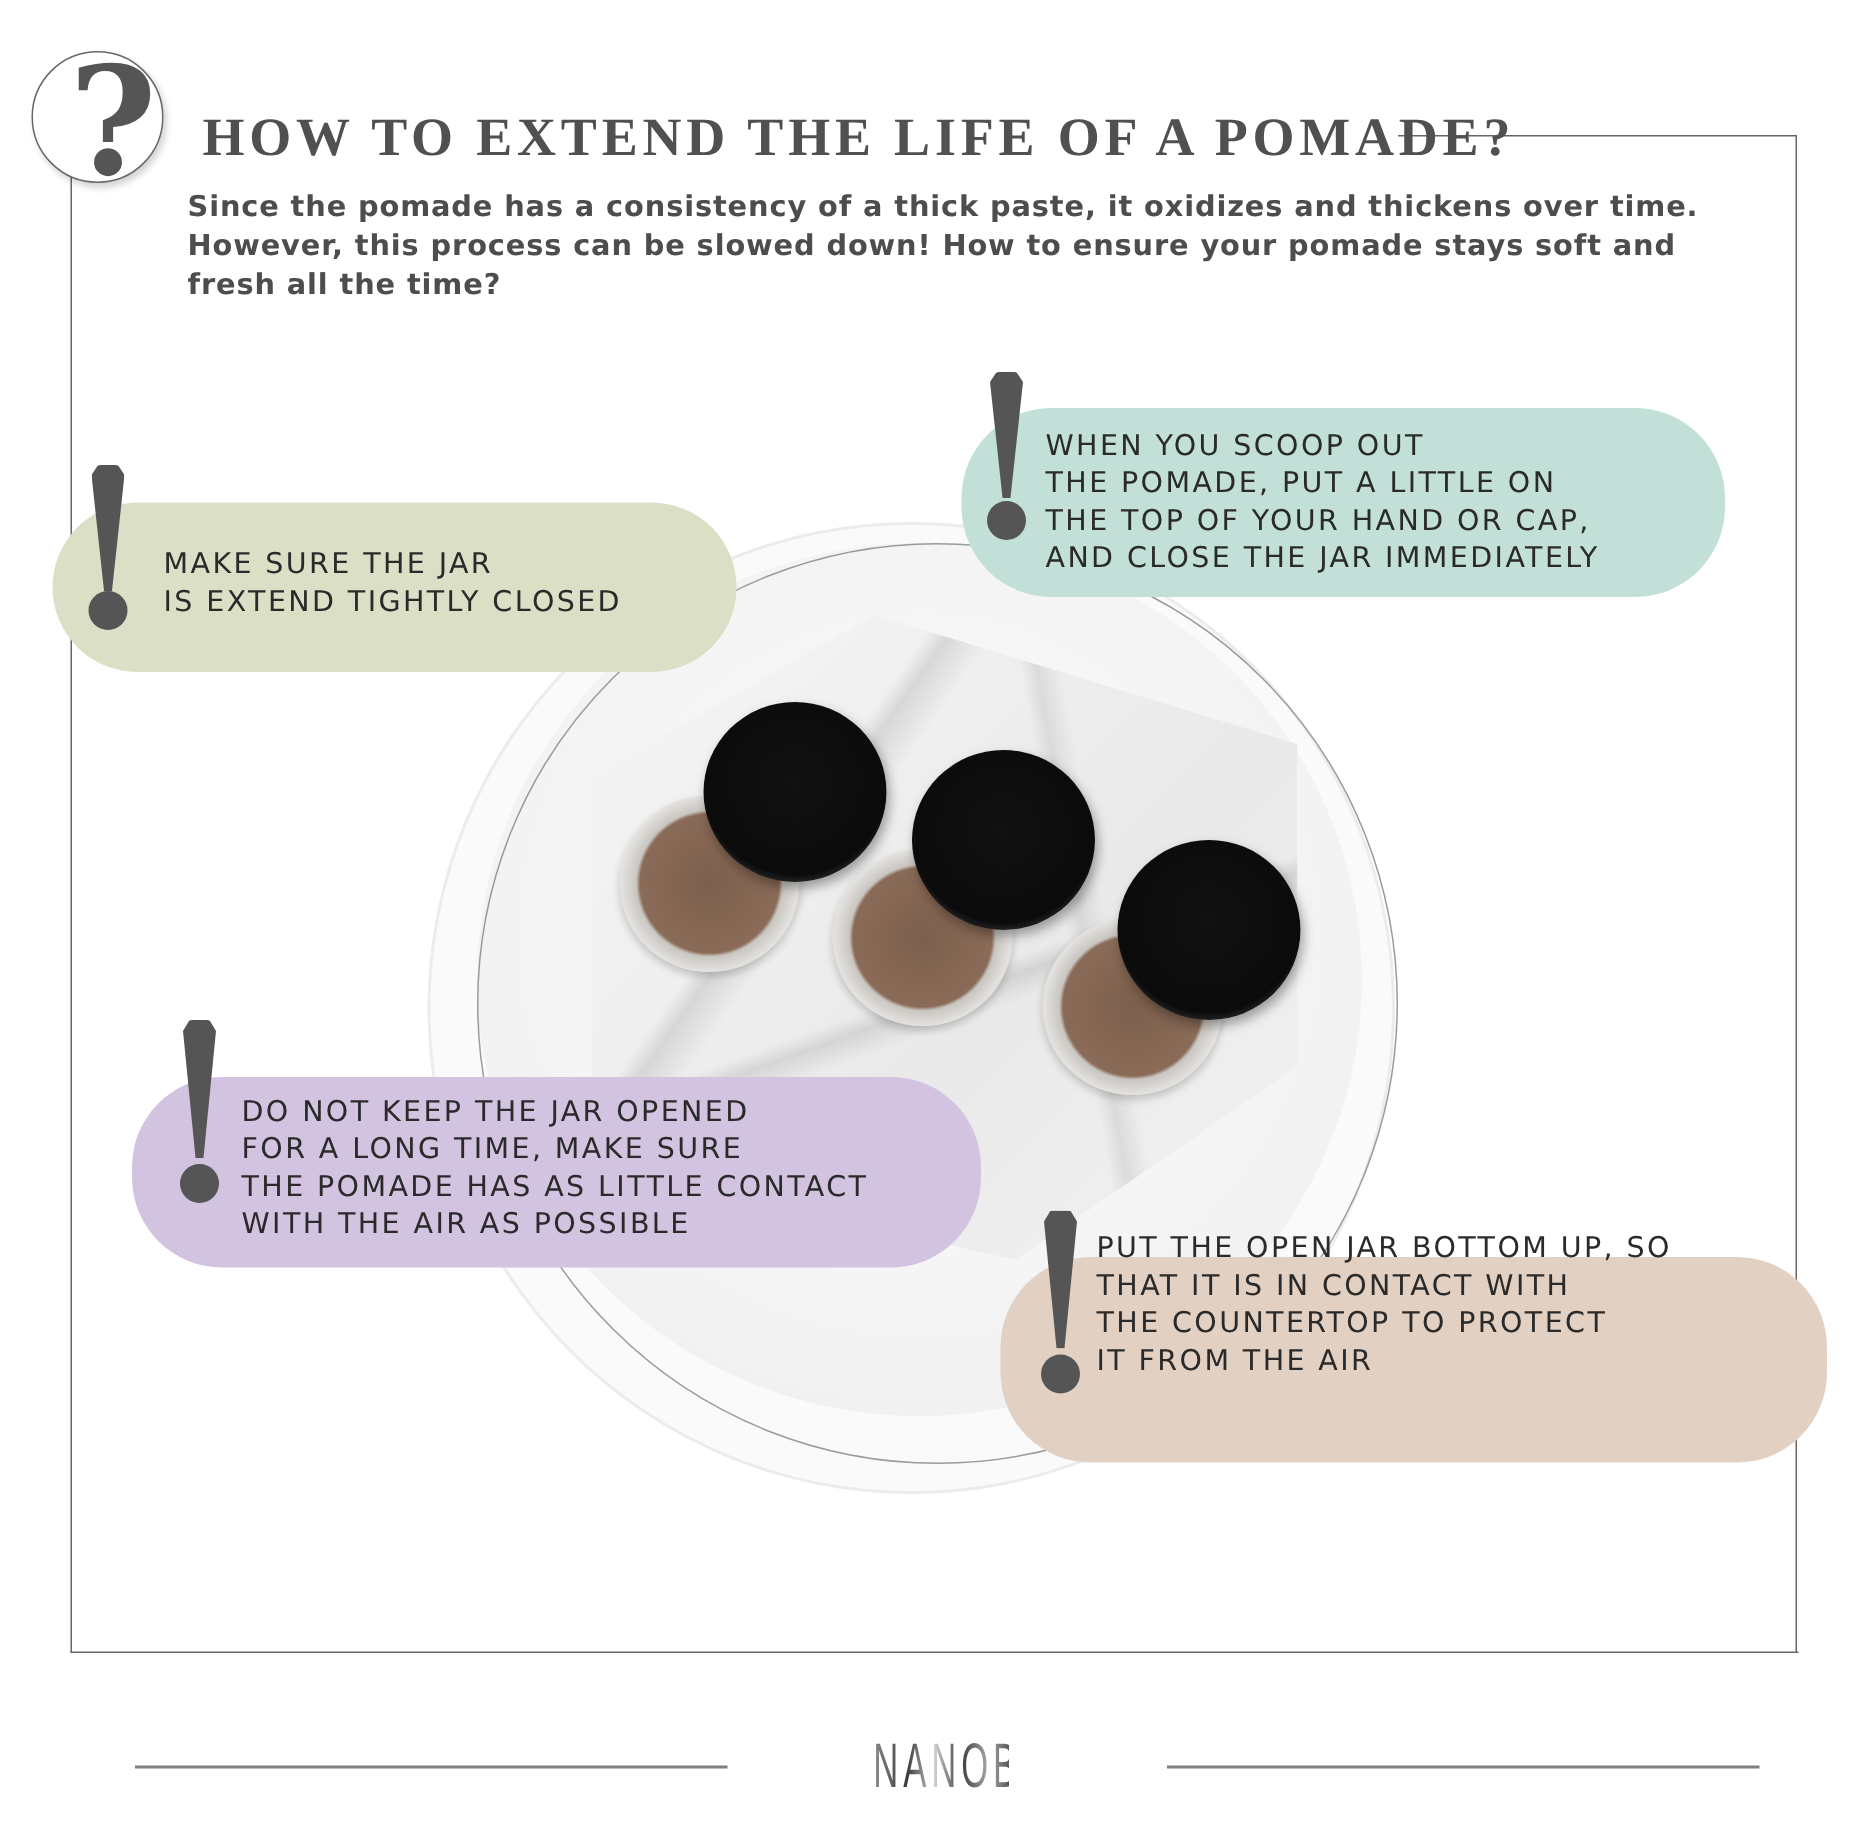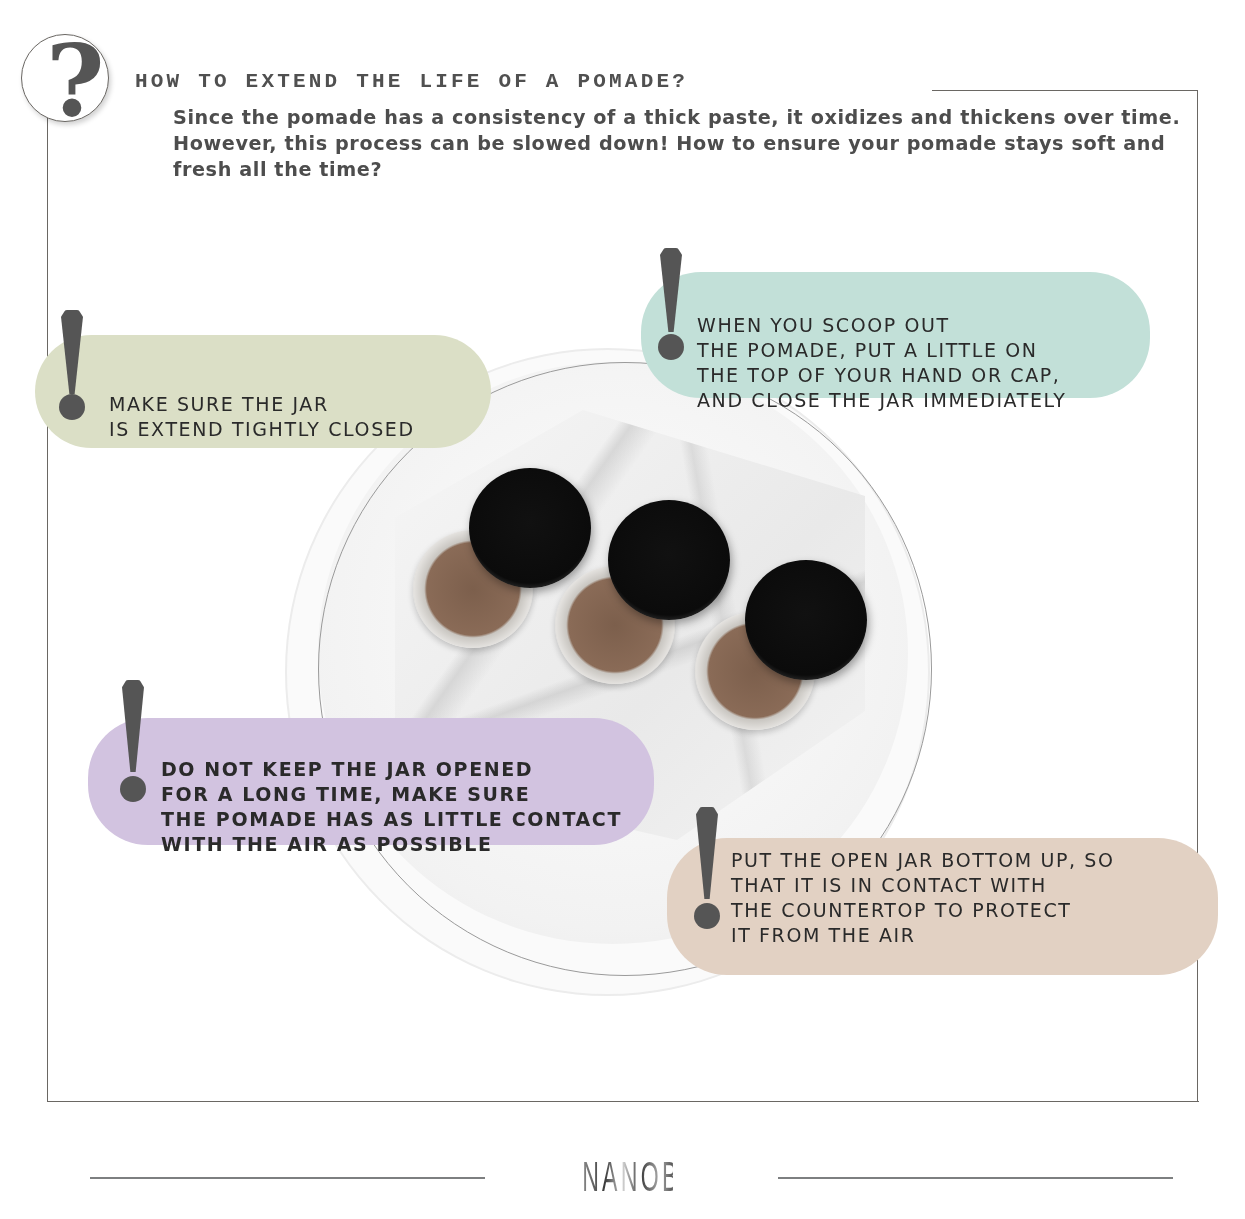--- a/index.html
+++ b/index.html
@@ -11,24 +11,24 @@
     .frame-bottom { position: absolute; left: 47px; top: 1101px; width: 1152px; height: 1px; background: #6a6763; }
     .frame-right { position: absolute; left: 1197px; top: 90px; width: 1px; height: 1012px; background: #6a6763; }
     .frame-top { position: absolute; left: 932px; top: 90px; width: 266px; height: 1px; background: #6a6763; }
 
     
     .q-circle { position: absolute; left: 21px; top: 34px; width: 88px; height: 88px; border-radius: 50%;
       border: 1px solid #6a6763; background: #fff; box-shadow: 2px 3px 5px rgba(0,0,0,0.18); }
     .q-mark { position: absolute; left: 24px; top: -4px; font-family: "DejaVu Serif", serif; font-weight: bold;
       font-size: 100px; line-height: 1; color: #555555; }
 
-    .title { position: absolute; left: 135px; top: 70px; font-family: Liberation Mono, monospace; font-weight: bold;
-      font-size: 21px; letter-spacing: 3.2px; color: #505050; white-space: nowrap; }
-    .intro { position: absolute; left: 125px; top: 105px; width: 1040px; font-family: "DejaVu Sans", sans-serif; font-weight: bold;
-      font-size: 19.2px; line-height: 26px; letter-spacing: 0.6px; color: #4d4d4d; margin-left: 48px; }
+    .title { position: absolute; left: 135px; top: 70px; font-family: Liberation Serif, serif; font-weight: bold;
+      font-size: 36px; letter-spacing: 3.2px; color: #505050; white-space: nowrap; }
+    .intro { position: absolute; left: 125px; top: 125px; width: 1040px; font-family: "DejaVu Sans", sans-serif; font-weight: bold;
+      font-size: 19.2px; line-height: 26px; letter-spacing: 0.6px; color: #4d4d4d; }
 
     
     .plate-outer { position: absolute; left: 285px; top: 348px; width: 645px; height: 648px; border-radius: 50%;
       border: 2px solid #ececec; background: #fafafa; }
     .plate-line { position: absolute; left: 318px; top: 362px; width: 614px; height: 614px; border-radius: 50%;
       border: 1px solid #9a9a9a; }
     .plate-inner { position: absolute; left: 318px; top: 362px; width: 590px; height: 582px; border-radius: 50%;
       background: radial-gradient(circle at 50% 45%, #fdfdfd 0%, #f2f2f2 70%, #e8e8e8 100%); }
     .marble { position: absolute; left: 395px; top: 410px; width: 470px; height: 430px;
       background:
@@ -42,21 +42,21 @@
     .jar { position: absolute; width: 120px; height: 118px; border-radius: 50%;
       background: radial-gradient(circle, #7c5f4c 0%, #8a6b57 55%, #c9c6c1 58%, #e4e2df 70%, #b7b5b1 80%, #f0efed 90%, #cfcdc9 100%);
       box-shadow: 0 3px 6px rgba(0,0,0,0.2); }
     .cap { position: absolute; width: 122px; height: 120px; border-radius: 50%;
       background: radial-gradient(circle at 50% 45%, #111 0%, #0b0b0b 68%, #3a3a3a 80%, #0a0a0a 100%);
       box-shadow: 2px 4px 8px rgba(0,0,0,0.35); }
 
     
     .tip { position: absolute; border-radius: 60px; }
     .tip-text { position: absolute; font-family: "DejaVu Sans", sans-serif; font-size: 19px; line-height: 25px;
-      letter-spacing: 1.6px; color: #2a2a2a; white-space: pre; margin-top: 28px; }
+      letter-spacing: 1.6px; color: #2a2a2a; white-space: pre; }
     .bang { position: absolute; width: 28px; }
     .bang-stem { position: absolute; left: 3px; top: 0; width: 22px; height: 84px; background: #555555;
       clip-path: polygon(0% 8%, 20% 0%, 80% 0%, 100% 8%, 62% 100%, 38% 100%); border-radius: 6px 6px 0 0; }
     .bang-dot { position: absolute; left: 1px; top: 86px; width: 26px; height: 26px; border-radius: 50%; background: #555555; }
 
     
     .foot-line { position: absolute; top: 1177px; height: 2px; background: #7d7f80; }
     .brand { position: absolute; left: 545px; top: 1154px; width: 165px; text-align: center;
       font-family: "Liberation Sans Narrow", "Liberation Sans", sans-serif; font-size: 42px; line-height: 46px;
       letter-spacing: 6px; transform: scaleX(0.55); transform-origin: center;
@@ -111,21 +111,21 @@
 <div class="tip-text" style="left:697px; top:285px;">WHEN YOU SCOOP OUT
 THE POMADE, PUT A LITTLE ON
 THE TOP OF YOUR HAND OR CAP,
 AND CLOSE THE JAR IMMEDIATELY</div>
 
 <div class="tip" style="left: 88px; top: 718px; width: 566px; height: 127px; background: rgb(210, 195, 224);"></div>
 <div class="bang" style="left:119px; top:680px;">
   <div class="bang-stem" style="height:92px;"></div>
     <div class="bang-dot" style="top:96px;"></div>
 </div>
-<div class="tip-text" style="left:161px; top:729px;font-weight:bold;">DO NOT KEEP THE JAR OPENED
+<div class="tip-text" style="left:161px; top:729px;">DO NOT KEEP THE JAR OPENED
 FOR A LONG TIME, MAKE SURE
 THE POMADE HAS AS LITTLE CONTACT
 WITH THE AIR AS POSSIBLE</div>
 
 <div class="tip" style="left: 667px; top: 838px; width: 551px; height: 137px; background: rgb(226, 209, 195);"></div>
 <div class="bang" style="left:693px; top:807px;">
   <div class="bang-stem" style="height:92px;"></div>
     <div class="bang-dot" style="top:96px;"></div>
 </div>
 <div class="tip-text" style="left:731px; top:820px;">PUT THE OPEN JAR BOTTOM UP, SO

